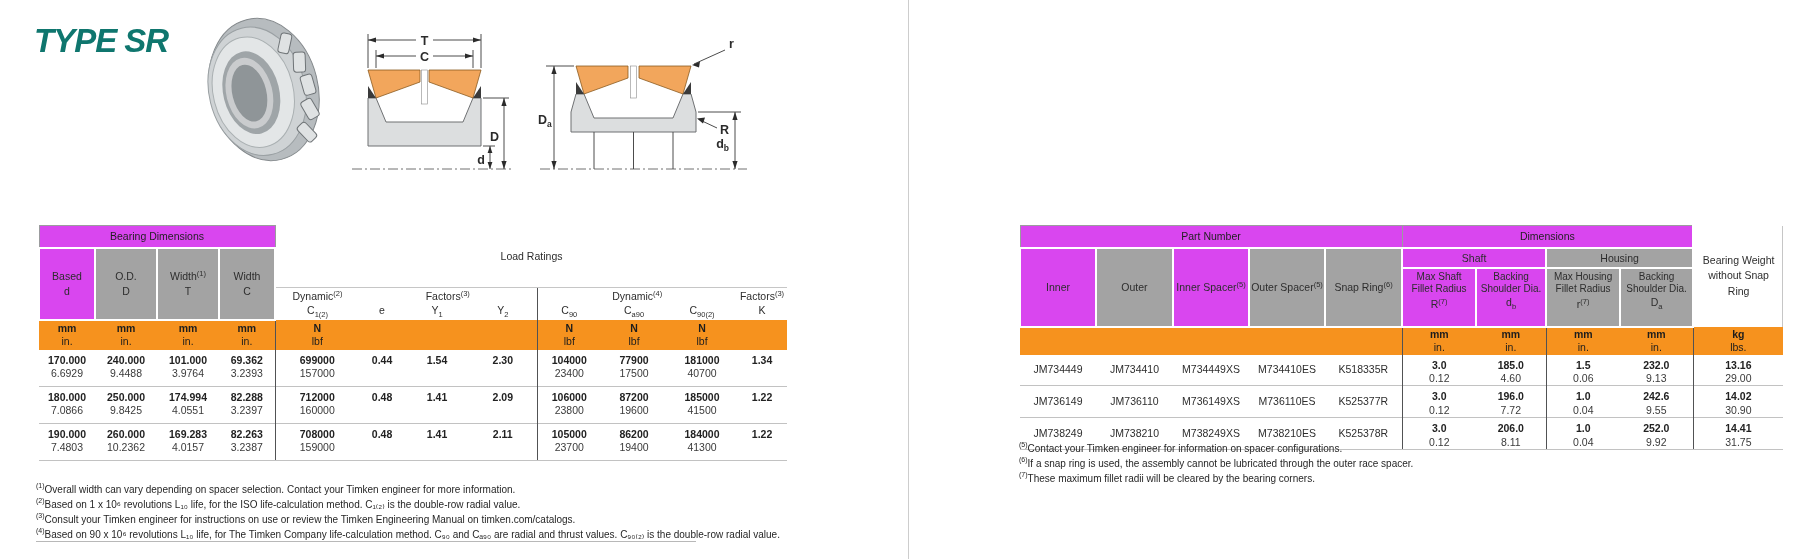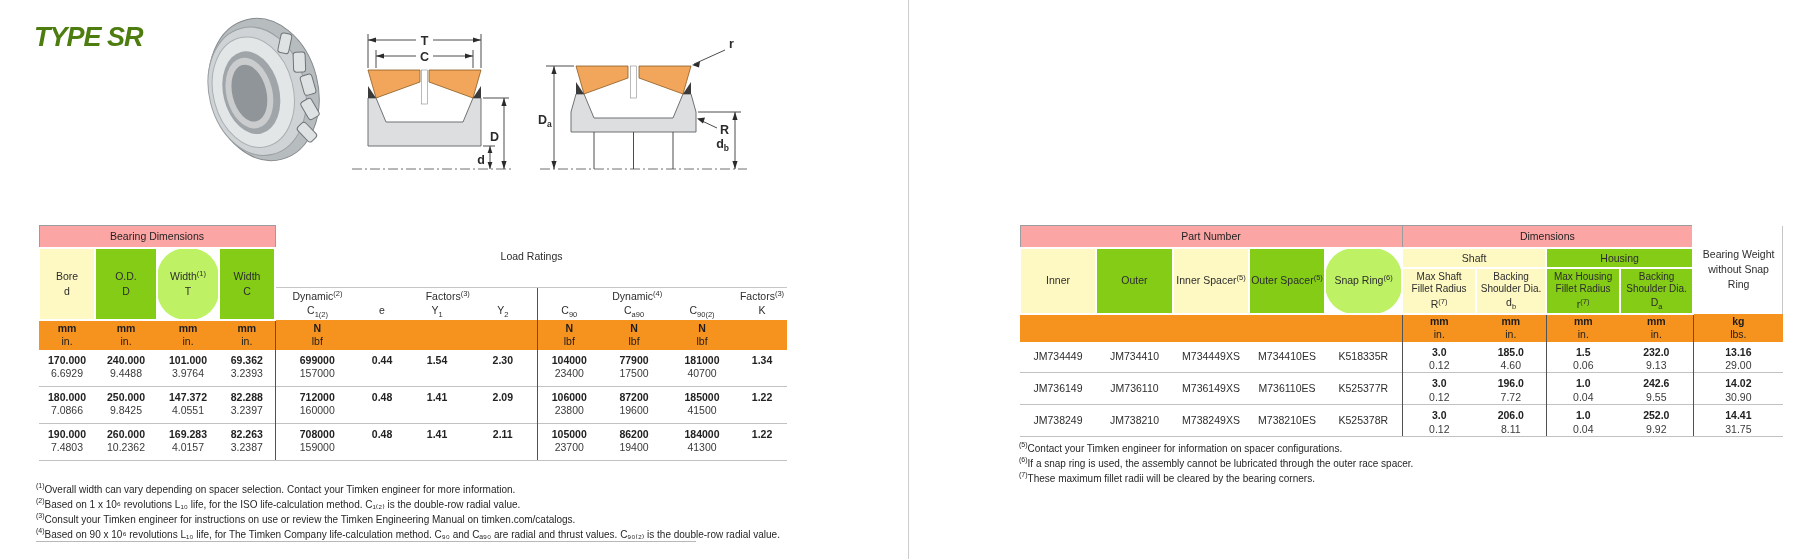--- a/index.html
+++ b/index.html
@@ -3,45 +3,45 @@
 <meta charset="utf-8">
 <style>
   * { box-sizing: border-box; margin: 0; padding: 0; }
   html,body { background:#ffffff; }
   .page {
     position: relative; width: 1818px; height: 559px; background: #ffffff;
     font-family: "Liberation Sans","DejaVu Sans",sans-serif; color:#2d2d2d; overflow:hidden;
   }
   .divider { position:absolute; left:908px; top:0; width:1px; height:559px; background:#cdcdcd; }
   .title { position:absolute; left:34px; top:22px; font-style:italic; font-weight:700;
-           font-size:27px; letter-spacing:-1px; color:#4d7c0f; }
+           font-size:33px; letter-spacing:-1px; color:#0f766e; }
 
   
   .dwg { position:absolute; }
   .dwg line, .dwg polyline { stroke:#4c4c4c; stroke-width:1; fill:none; }
   .dwg .cl { stroke:#707070; stroke-dasharray:10 3 2 3; }
   .dwg .steel { fill:#dcdedf; stroke:#6f7173; stroke-width:1; }
   .dwg .cone  { fill:#f2a65c; stroke:#8a5a20; stroke-width:0.8; }
   .dwg .seal  { fill:#3a3a3a; stroke:none; }
   .dwg .arr   { fill:#2b2b2b; stroke:none; }
   .dwg text { font-family:"Liberation Sans","DejaVu Sans",sans-serif; font-size:12.5px; font-weight:700; fill:#2b2b2b; }
   .dwg .subts { font-size:8.5px; }
 
   
   .tbl { position:absolute; border-collapse:collapse; table-layout:fixed; font-size:10.5px; color:#2d2d2d; }
   .tbl th { font-weight:400; text-align:center; }
   .tbl td { text-align:center; }
   .h22{height:22px} .h40{height:40px} .h15{height:15px} .h17{height:17px} .h30u{height:30px}
   .h37{height:37px} .h20{height:20px} .h26{height:26px} .h16{height:16px} .h28{height:28px} .h30{height:30px}
 
-  .gh  { background:#fca5a5; border:1px solid #9b9c9e; border-bottom:2px solid #ffffff; font-size:10.5px; color:#1f1f1f; }
+  .gh  { background:#d946ef; border:1px solid #9b9c9e; border-bottom:2px solid #ffffff; font-size:10.5px; color:#1f1f1f; }
   .lrh { background:#ffffff; border-left:1px solid #515254; border-bottom:1px solid #c6c6c6; }
-  .lg  { background:#fef9c3; }
-  .or  { background:#84cc16; }
-  .whc { background:#bef264;border-radius:29px; }
+  .lg  { background:#d946ef; }
+  .or  { background:#a3a3a3; }
+  .whc { background:#a3a3a3; }
   .colh { vertical-align:middle; line-height:1.35; border-left:2px solid #fff; border-right:2px solid #fff; border-bottom:2px solid #fff; padding:2px 1px; }
   .sublbl { vertical-align:bottom; padding-bottom:1px; }
   .sym { vertical-align:top; padding-top:1px; }
   .bL { border-left:1px solid #515254; }
   sup { font-size:7.5px; vertical-align:4px; }
   sub { font-size:7.5px; vertical-align:-3px; }
 
   .ur td { background:#f6921e; line-height:1.22; color:#1d1d1d; vertical-align:middle; }
   .ur .u1 { font-weight:700; display:block; }
   .ur .u2 { display:block; }
@@ -50,21 +50,21 @@
   tr.data .m { font-weight:700; display:block; color:#222; }
   tr.data .i { display:block; color:#3a3a3a; }
   tr.data + tr.data td { border-top:1px solid #c2c2c2; }
   tr.data:last-child td { border-bottom:1px solid #c2c2c2; }
   td.pn { vertical-align:middle !important; padding-top:0 !important; }
 
   .wth { background:#ffffff; border-left:2px solid #fff; box-shadow:-1px 0 0 #c6c6c6 inset; vertical-align:middle; line-height:1.45; padding:0 7px; border-bottom:0; }
   .sg  { vertical-align:middle; border:2px solid #fff; }
   .lbl2 { font-size:10px; line-height:1.25; vertical-align:middle; padding:2px 2px 0 2px;
           border-left:2px solid #22c55e; border-right:2px solid #fff; }
-  .sym2 { vertical-align:middle; border-left:2px solid #22c55e; border-right:2px solid #fff; border-bottom:2px solid #fff; padding-bottom:2px; }
+  .sym2 { vertical-align:middle; border-left:2px solid #22c55e; border-right:2px solid #fff; border-bottom:2px solid #fff; padding-bottom:15px; }
 
   
   .fnotes { position:absolute; font-size:10px; color:#262626; line-height:1.3; white-space:nowrap; }
   .fnotes sup { font-size:7px; vertical-align:5px; }
   .bottom-rule { position:absolute; left:36px; top:541px; width:660px; height:1px; background:#b8b8b8; }
 </style>
 </head>
 <body>
 
 <div class="page">
@@ -176,21 +176,21 @@
         <col style="width:70px">
         <col style="width:50px">
     </colgroup>
     <tbody>
         <tr class="h22">
       <th class="gh" colspan="4">Bearing Dimensions</th>
       <th class="lrh" colspan="8" rowspan="2">Load Ratings</th>
     </tr>
     <tr class="h40">
       <th class="colh lg" rowspan="3">
-            <div>Bore</div>
+            <div>Based</div>
             <div>d</div>
           </th>
       <th class="colh or" rowspan="3">
             <div>O.D.</div>
             <div>D</div>
           </th>
       <th class="colh whc" rowspan="3">
             <div><span>Width</span><sup>(1)</sup></div>
             <div>T</div>
           </th>
@@ -302,21 +302,21 @@
     <tr class="data h37">
       <td>
             <span class="m">180.000</span>
             <span class="i">7.0866</span>
           </td>
       <td>
             <span class="m">250.000</span>
             <span class="i">9.8425</span>
           </td>
       <td>
-            <span class="m">147.372</span>
+            <span class="m">174.994</span>
             <span class="i">4.0551</span>
           </td>
       <td>
             <span class="m">82.288</span>
             <span class="i">3.2397</span>
           </td>
       <td class="bL">
             <span class="m">712000</span>
             <span class="i">160000</span>
           </td>

